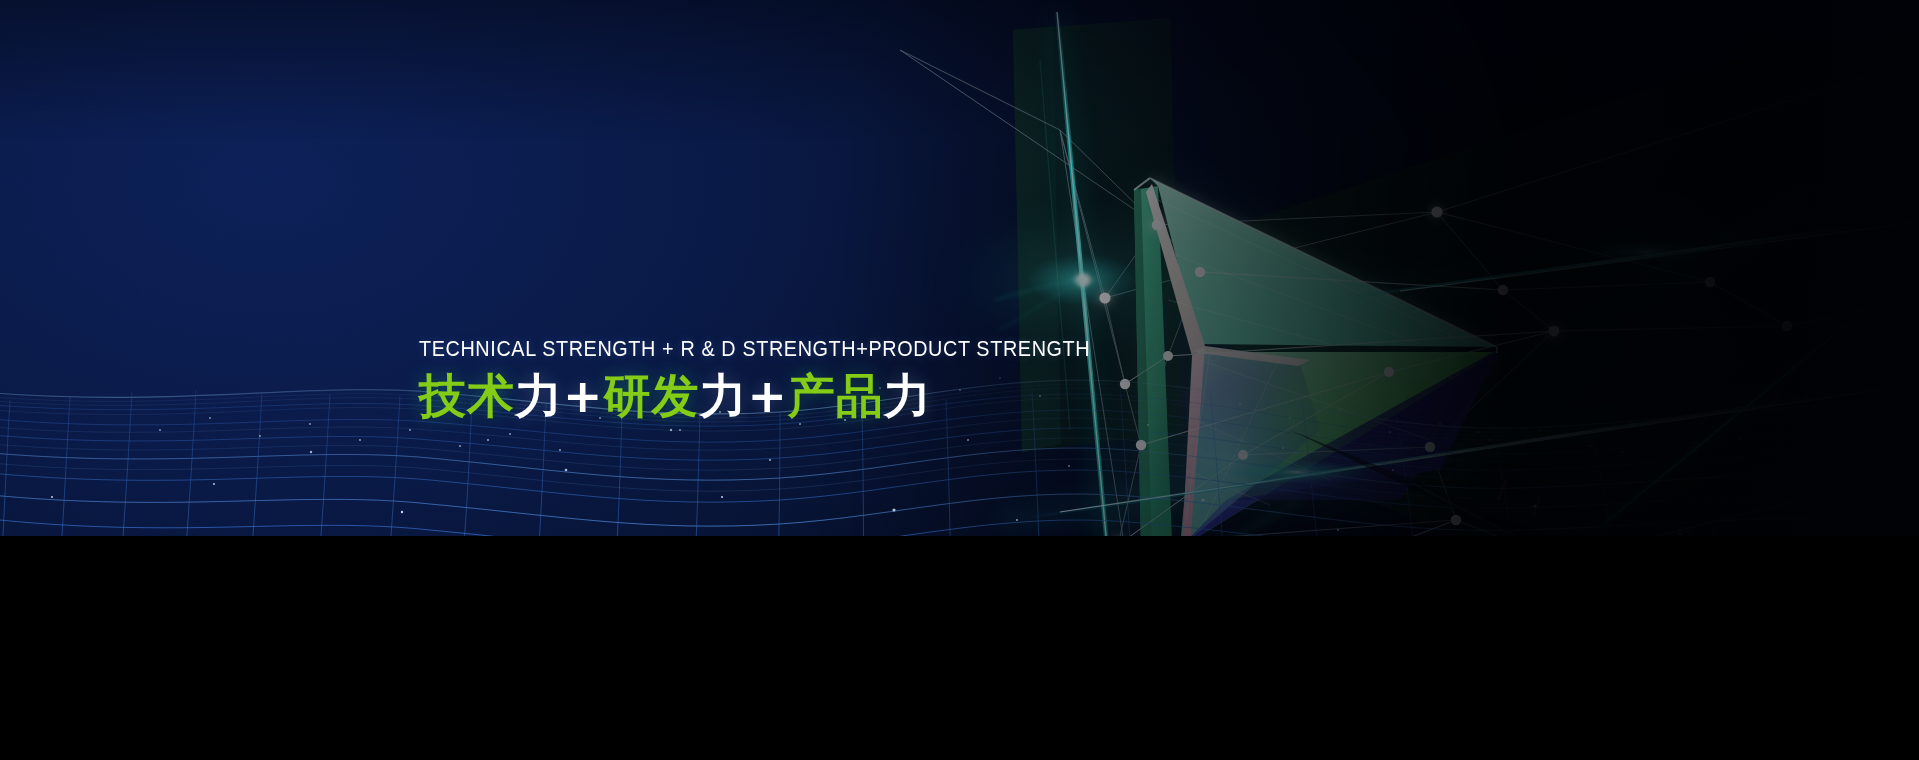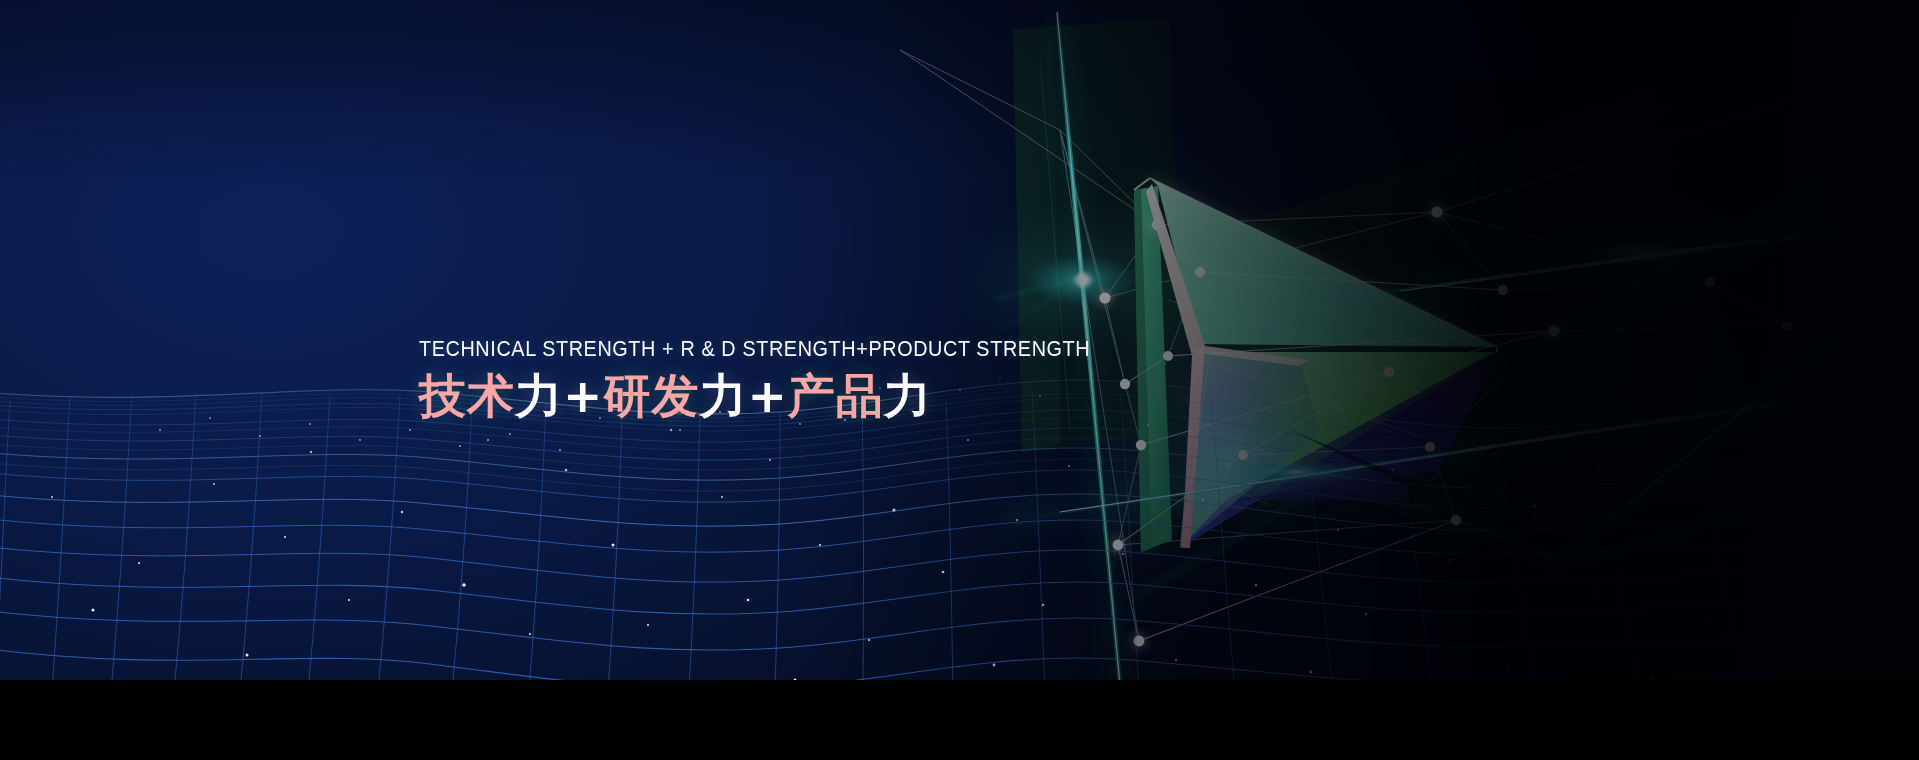--- a/index.html
+++ b/index.html
@@ -4,21 +4,21 @@
 <title>Hero Banner</title>
 <style>
   html, body {
     margin: 0;
     padding: 0;
     background: #000;
   }
   #stage {
     position: relative;
     width: 1919px;
-    height: 680px;
+    height: 536px;
     overflow: hidden;
     background: #050b22;
     font-family: "Liberation Sans", "DejaVu Sans", sans-serif;
     user-select: none;
   }
 
   
   .layer { position:absolute; inset:0; pointer-events:none; }
 
   
@@ -62,21 +62,21 @@
   .headline {
     margin-top: 6px;
     font-size: 47px;
     line-height: 56px;
     font-weight: 700;
     letter-spacing: 1px;
     white-space: nowrap;
     font-family: "DejaVu Sans", "Liberation Sans", sans-serif;
   }
   .headline span { display:inline; }
-  .g { color: #fca5a5; text-shadow: 0 0 18px rgba(42,212,149,.30); }
+  .g { color: #84cc16; text-shadow: 0 0 18px rgba(42,212,149,.30); }
   .w { color: #ffffff; text-shadow: 0 0 16px rgba(190,220,255,.22); }
 </style>
 </head>
 <body>
 
 <div id="stage">
 
   <div class="layer bg-base"></div>
 
   <svg class="canvas bg-grid-faint" viewBox="0 0 1919 760" preserveAspectRatio="none">

